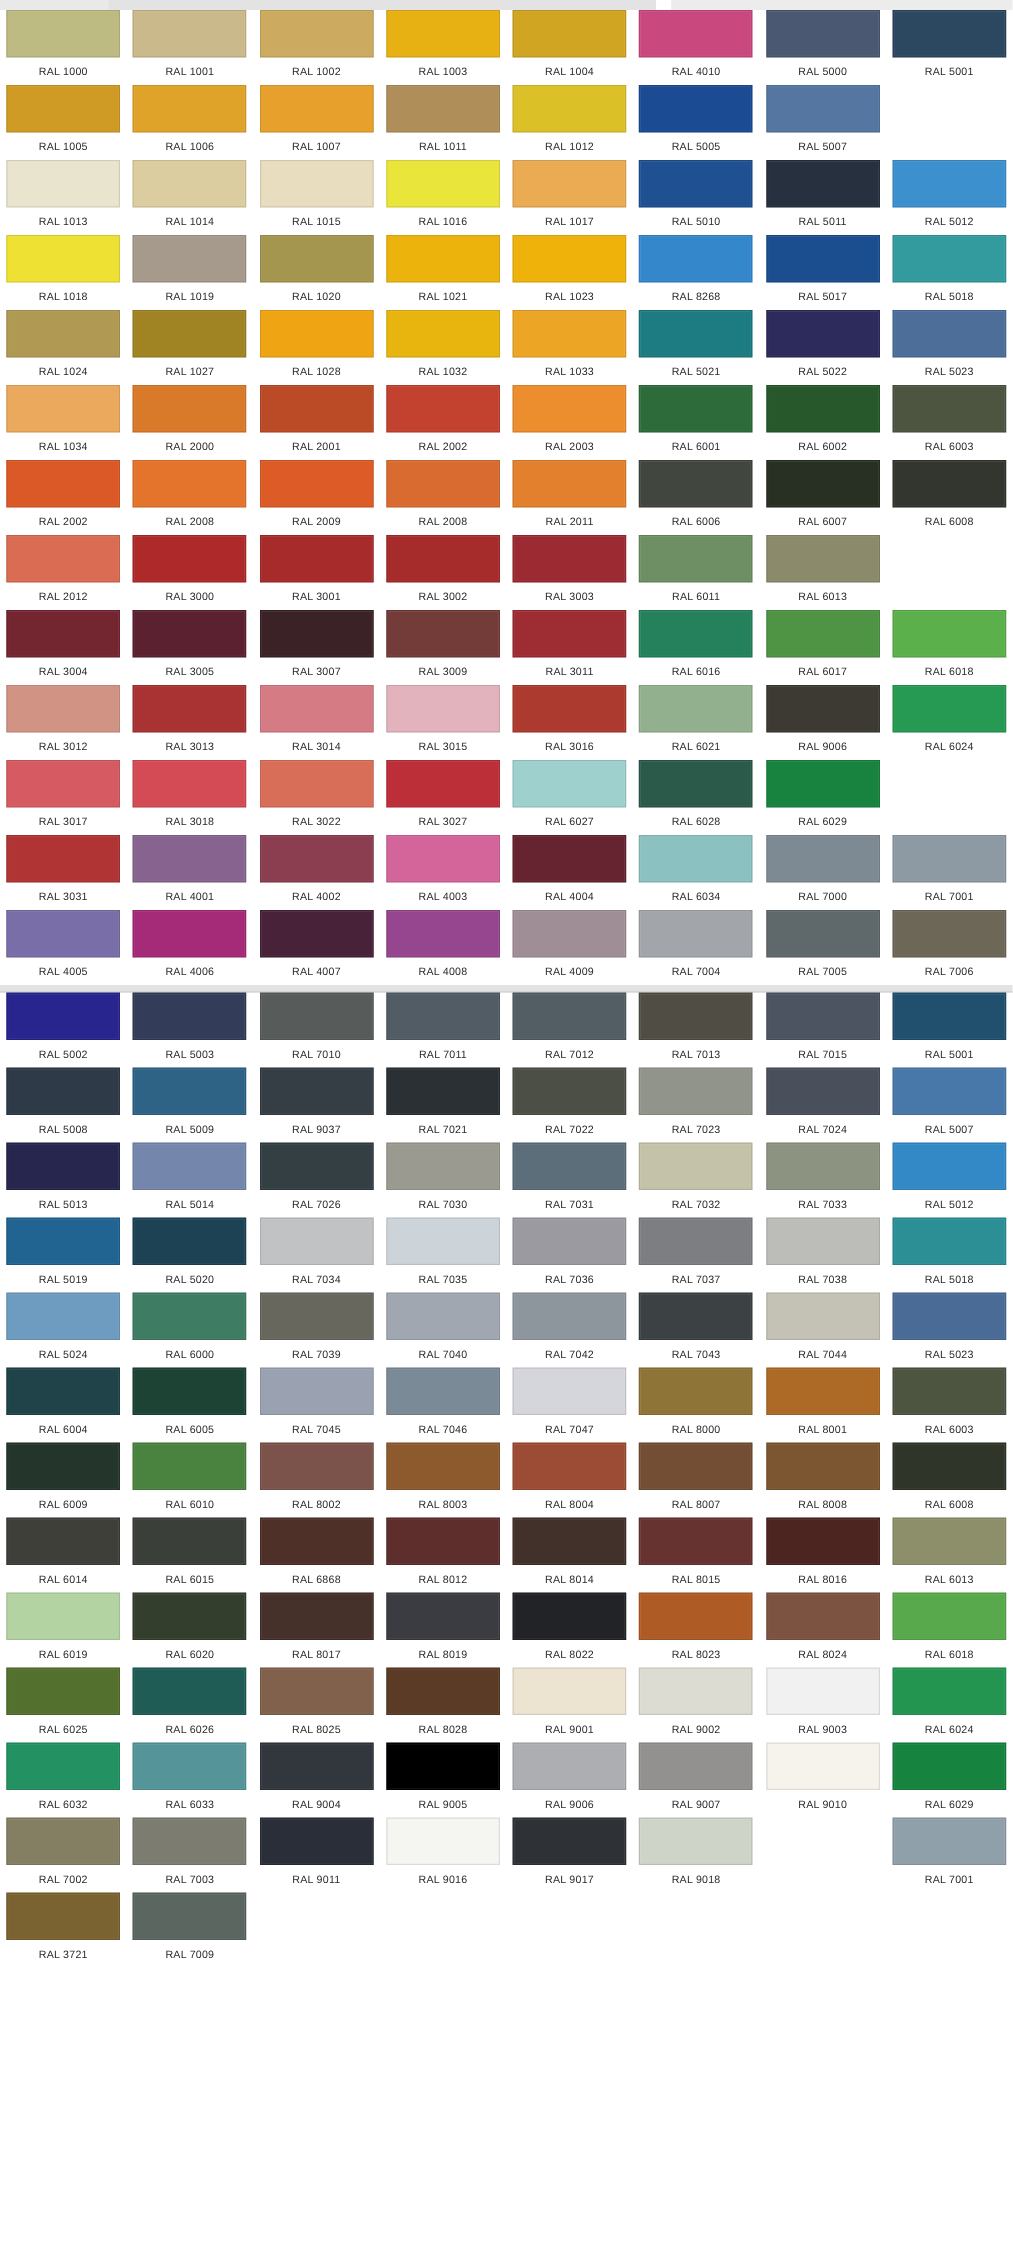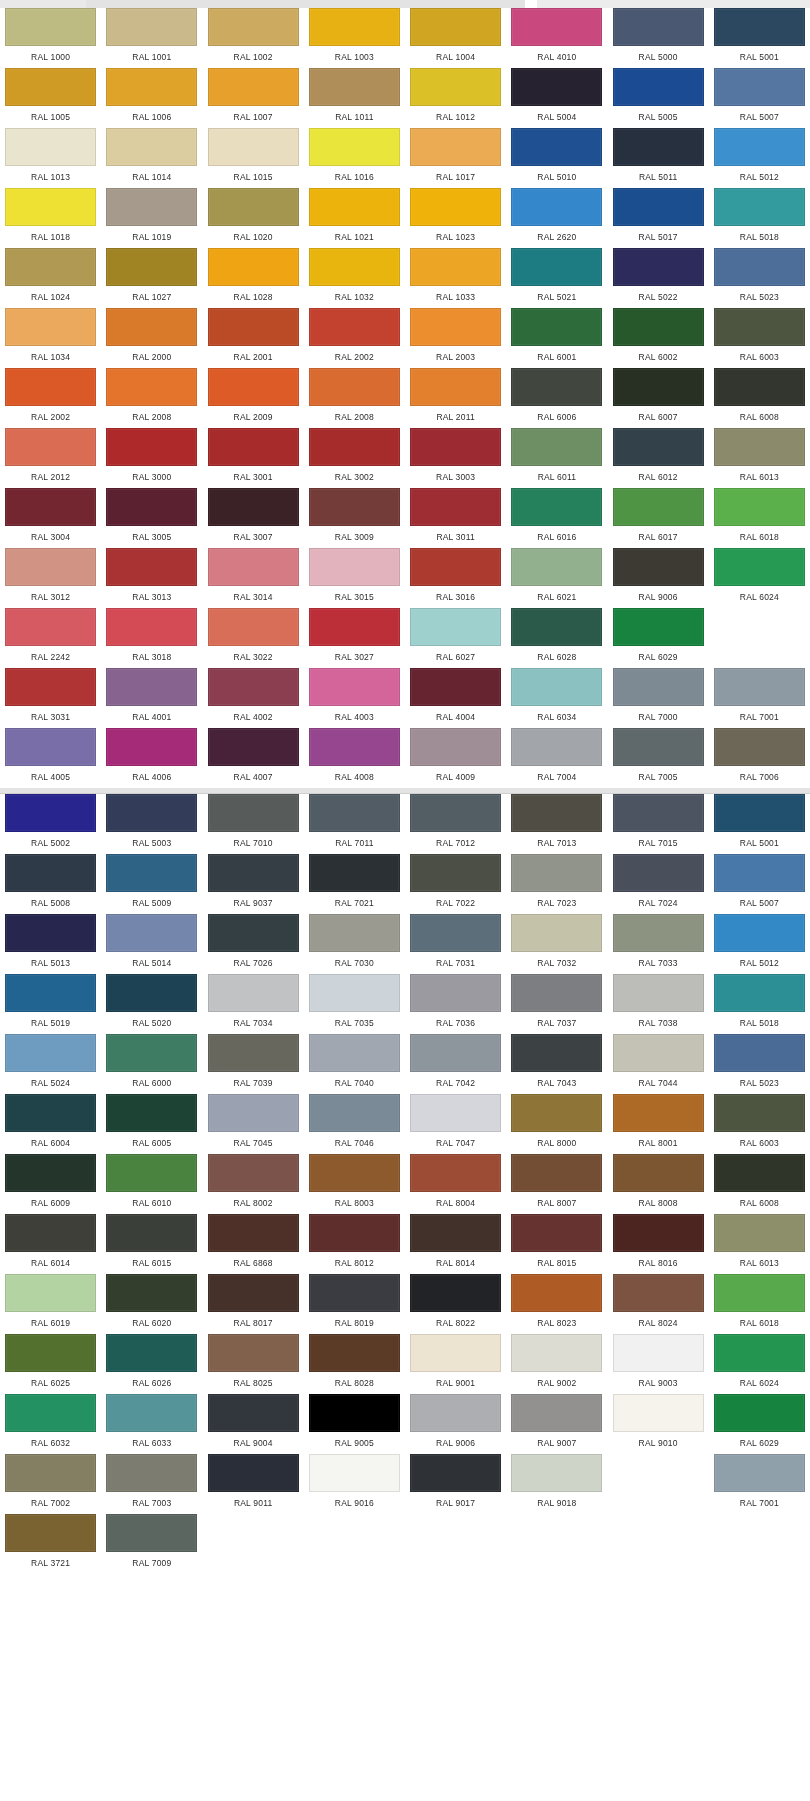--- a/index.html
+++ b/index.html
@@ -140,24 +140,20 @@
           </div>
           <div class="swatch-cell">
             <div class="swatch-chip" style="background: rgb(176, 142, 89);"></div>
             <div class="swatch-label">RAL 1011</div>
           </div>
           <div class="swatch-cell">
             <div class="swatch-chip" style="background: rgb(219, 192, 40);"></div>
             <div class="swatch-label">RAL 1012</div>
           </div>
           <div class="swatch-cell">
-            <div class="swatch-chip" style="background: rgb(38, 34, 47);"></div>
-            <div class="swatch-label">RAL 5004</div>
-          </div>
-          <div class="swatch-cell">
             <div class="swatch-chip" style="background: rgb(27, 75, 147);"></div>
             <div class="swatch-label">RAL 5005</div>
           </div>
           <div class="swatch-cell">
             <div class="swatch-chip" style="background: rgb(84, 118, 160);"></div>
             <div class="swatch-label">RAL 5007</div>
           </div>
         </div>
         <div class="swatch-row">
           <div class="swatch-cell">
@@ -209,21 +205,21 @@
           <div class="swatch-cell">
             <div class="swatch-chip" style="background: rgb(236, 179, 12);"></div>
             <div class="swatch-label">RAL 1021</div>
           </div>
           <div class="swatch-cell">
             <div class="swatch-chip" style="background: rgb(238, 178, 10);"></div>
             <div class="swatch-label">RAL 1023</div>
           </div>
           <div class="swatch-cell">
             <div class="swatch-chip" style="background: rgb(53, 135, 204);"></div>
-            <div class="swatch-label">RAL 2620</div>
+            <div class="swatch-label">RAL 8268</div>
           </div>
           <div class="swatch-cell">
             <div class="swatch-chip" style="background: rgb(26, 78, 143);"></div>
             <div class="swatch-label">RAL 5017</div>
           </div>
           <div class="swatch-cell">
             <div class="swatch-chip" style="background: rgb(51, 154, 158);"></div>
             <div class="swatch-label">RAL 5018</div>
           </div>
         </div>
@@ -348,24 +344,20 @@
           </div>
           <div class="swatch-cell">
             <div class="swatch-chip" style="background: rgb(155, 42, 50);"></div>
             <div class="swatch-label">RAL 3003</div>
           </div>
           <div class="swatch-cell">
             <div class="swatch-chip" style="background: rgb(109, 143, 99);"></div>
             <div class="swatch-label">RAL 6011</div>
           </div>
           <div class="swatch-cell">
-            <div class="swatch-chip" style="background: rgb(51, 66, 74);"></div>
-            <div class="swatch-label">RAL 6012</div>
-          </div>
-          <div class="swatch-cell">
             <div class="swatch-chip" style="background: rgb(139, 138, 107);"></div>
             <div class="swatch-label">RAL 6013</div>
           </div>
         </div>
         <div class="swatch-row">
           <div class="swatch-cell">
             <div class="swatch-chip" style="background: rgb(116, 38, 48);"></div>
             <div class="swatch-label">RAL 3004</div>
           </div>
           <div class="swatch-cell">
@@ -427,21 +419,21 @@
             <div class="swatch-label">RAL 9006</div>
           </div>
           <div class="swatch-cell">
             <div class="swatch-chip" style="background: rgb(38, 154, 82);"></div>
             <div class="swatch-label">RAL 6024</div>
           </div>
         </div>
         <div class="swatch-row">
           <div class="swatch-cell">
             <div class="swatch-chip" style="background: rgb(213, 90, 97);"></div>
-            <div class="swatch-label">RAL 2242</div>
+            <div class="swatch-label">RAL 3017</div>
           </div>
           <div class="swatch-cell">
             <div class="swatch-chip" style="background: rgb(212, 74, 85);"></div>
             <div class="swatch-label">RAL 3018</div>
           </div>
           <div class="swatch-cell">
             <div class="swatch-chip" style="background: rgb(217, 110, 88);"></div>
             <div class="swatch-label">RAL 3022</div>
           </div>
           <div class="swatch-cell">

